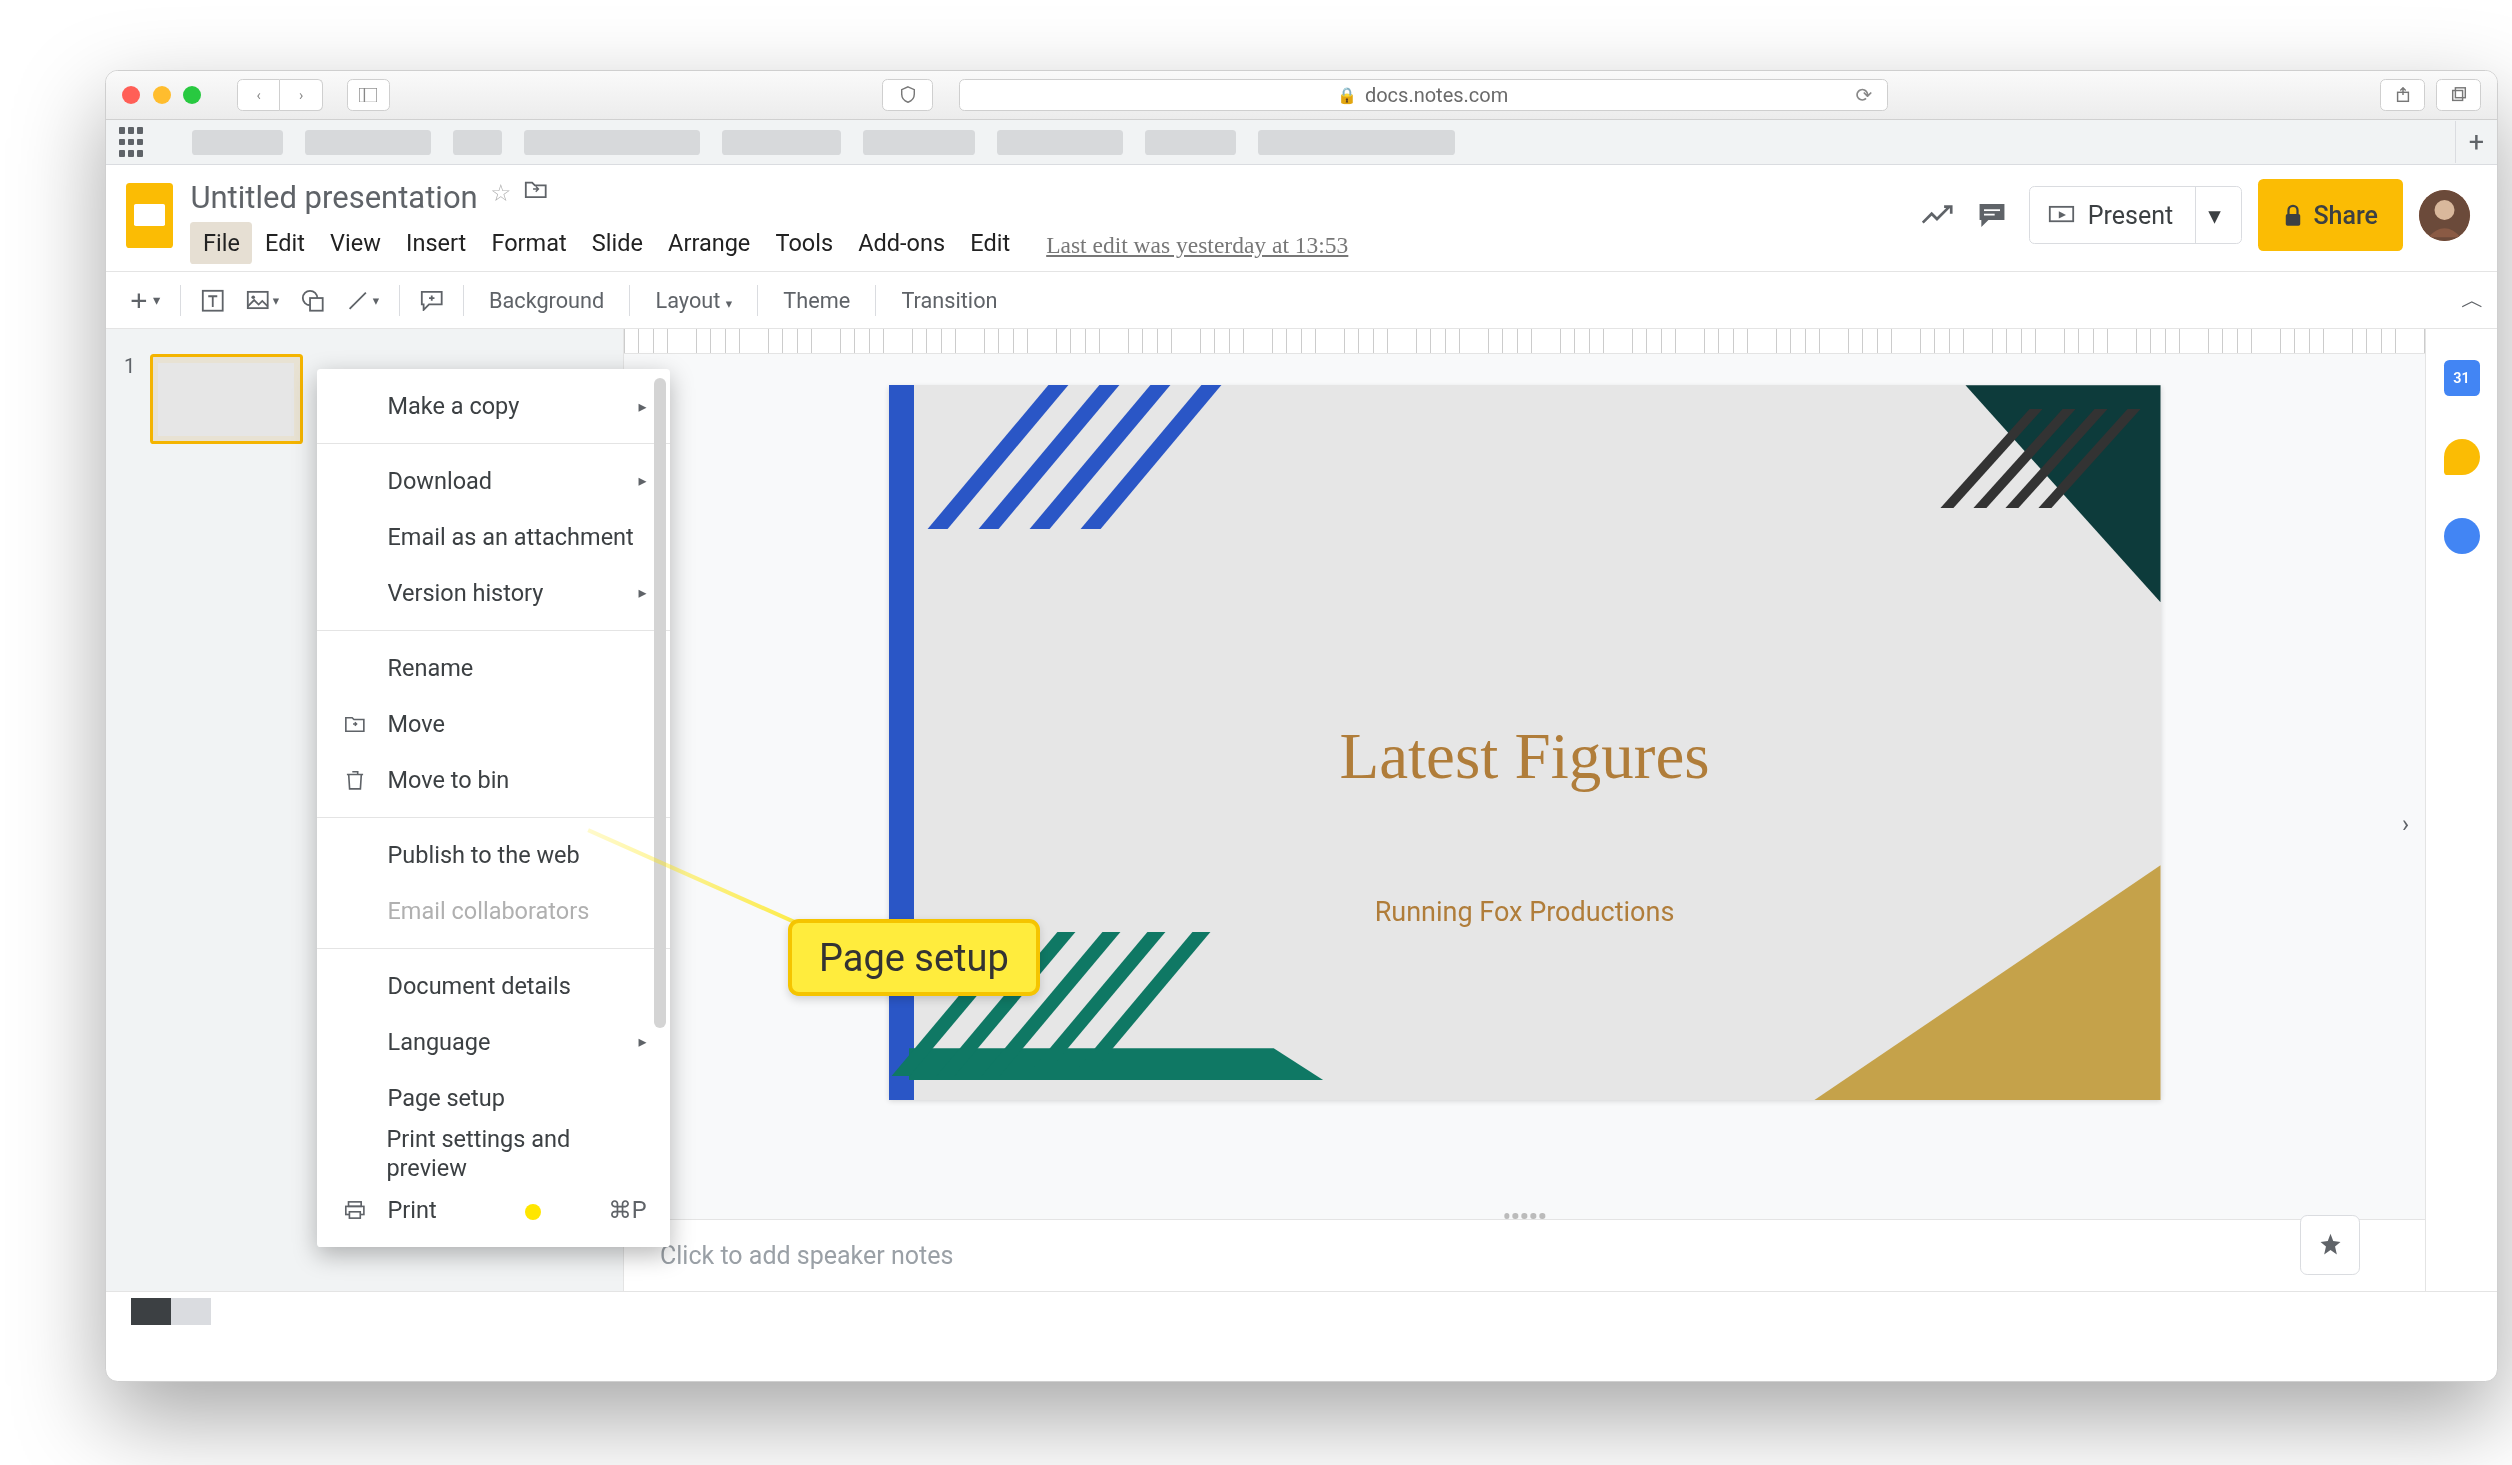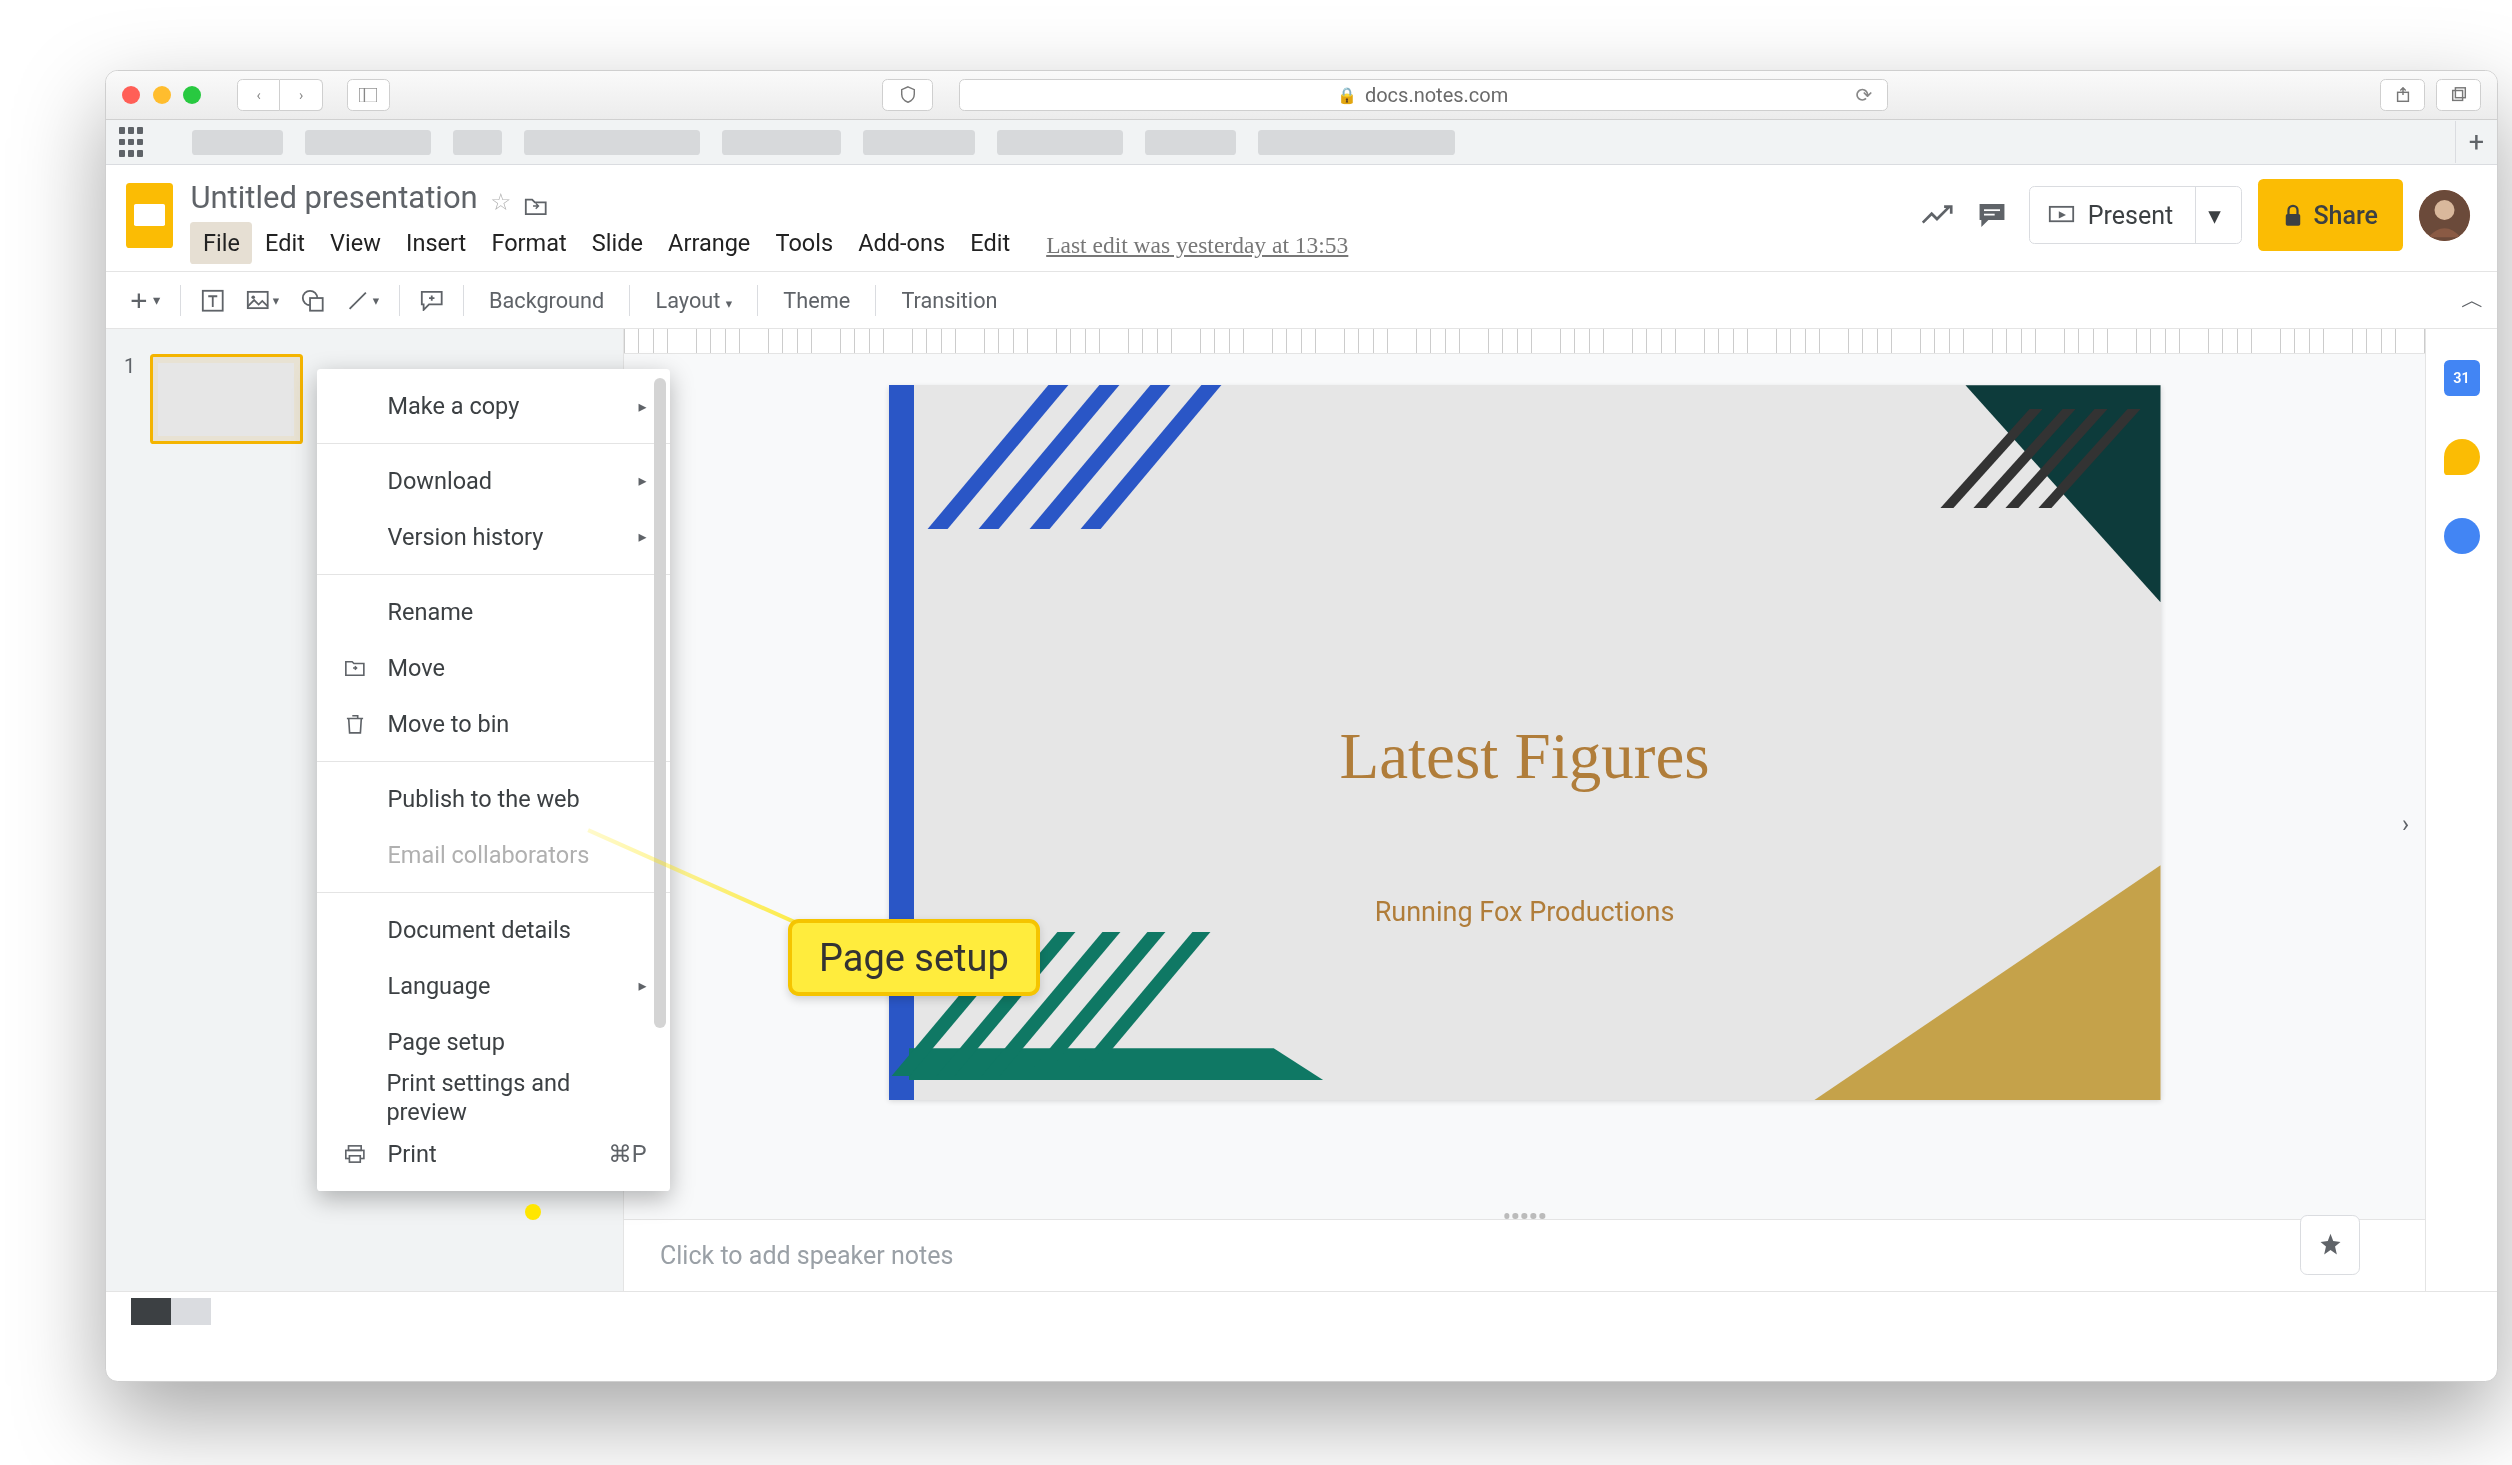--- a/index.html
+++ b/index.html
@@ -30,21 +30,21 @@
 .google-bar .blurred { margin-left:45px; height:25px; width:1263px; display:flex; gap:21.7px; }
 .google-bar .blurred div{height:25px; background:#d7d9db; border-radius:3.6px;}
 .new-tab { margin-left:auto; width:42px; height:42px; display:flex; align-items:center; justify-content:center; color:#5f6368; font-size:27px; border-left:0.9px solid #dadce0;}
 
 
 .header { padding:14.4px 27px 0 16px; display:flex; align-items:flex-start; }
 .slides-logo { width:54px; height:72px; margin-right:14.4px; position:relative; }
 .slides-logo .back{width:47px;height:65px;background:#fbbc04;border-radius:3.6px;position:absolute;top:3.6px;left:3.6px;}
 .slides-logo .front{width:31px;height:21.7px;background:#fff;position:absolute;top:25px;left:11.7px;border-radius:1.8px;}
 .title-area { display:flex; flex-direction:column; }
-.title-row { display:flex; align-items:flex-end; gap:12.6px; }
+.title-row { display:flex; align-items:flex-start; gap:12.6px; }
 .doc-title { font-size:31px; color:#5f6368; font-weight:400; }
 .star { color:#b0b0b0; font-size:23.5px; }
 .folder { color:#5f6368; font-size:23.5px; }
 .menubar { display:flex; gap:0; margin-top:5.4px; }
 .menubar div { padding:7.2px 12.6px; font-size:23.5px; color:#222; border-radius:3.6px; cursor:default;}
 .menubar div.active { background:#e6dfd3; }
 .last-edit { font-size:23.5px; color:#777; text-decoration:underline; margin-left:23.5px; align-self:center; margin-top:5.4px;font-family:Liberation Serif, serif;}
 
 .right-cluster { margin-left:auto; display:flex; align-items:center; gap:16px; }
 .trend-icon{width:36px;height:36px;display:flex;align-items:center;justify-content:center;color:#5f6368;}
@@ -387,20 +387,24 @@
           <span class="arrow">▸</span>
       </div>
       <div class="menu-sep"></div>
       <div class="menu-item">
         <span class="item-icon empty"></span>
         <span>Download</span>
           <span class="arrow">▸</span>
       </div>
       <div class="menu-item">
         <span class="item-icon empty"></span>
+        <span>Email as an attachment</span>
+      </div>
+      <div class="menu-item">
+        <span class="item-icon empty"></span>
         <span>Version history</span>
           <span class="arrow">▸</span>
       </div>
       <div class="menu-sep"></div>
       <div class="menu-item">
         <span class="item-icon empty"></span>
         <span>Rename</span>
       </div>
       <div class="menu-item">
         <span class="item-icon">

